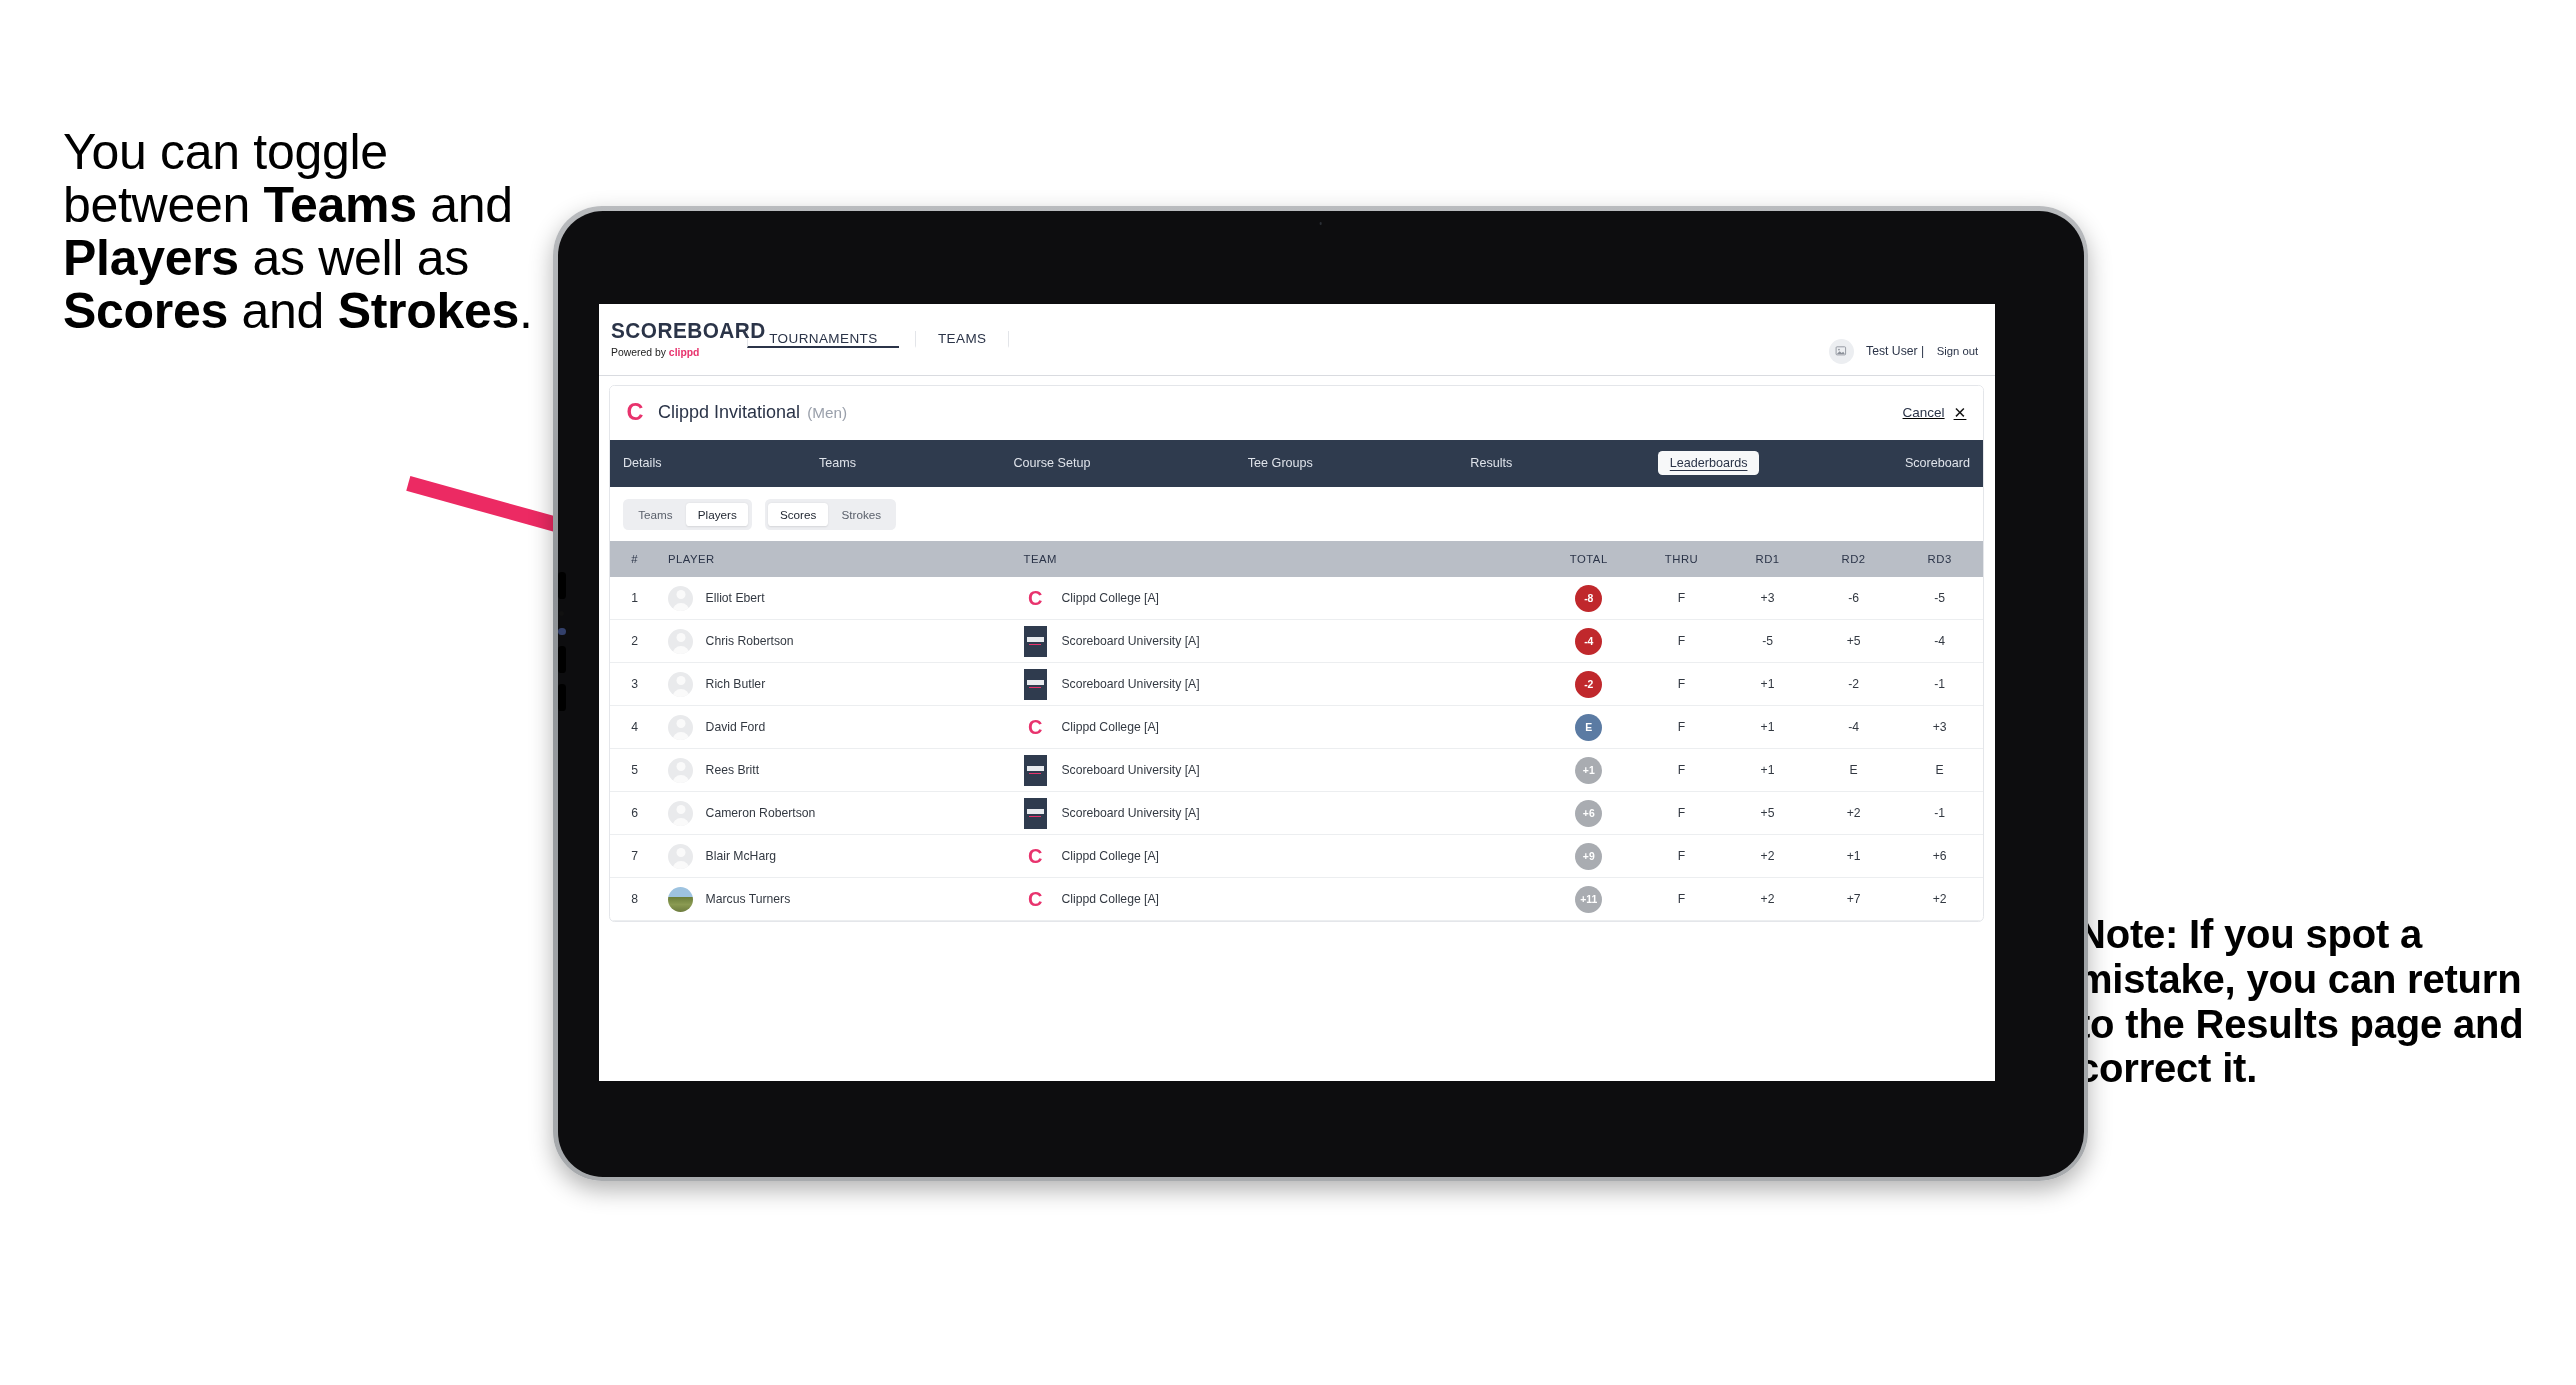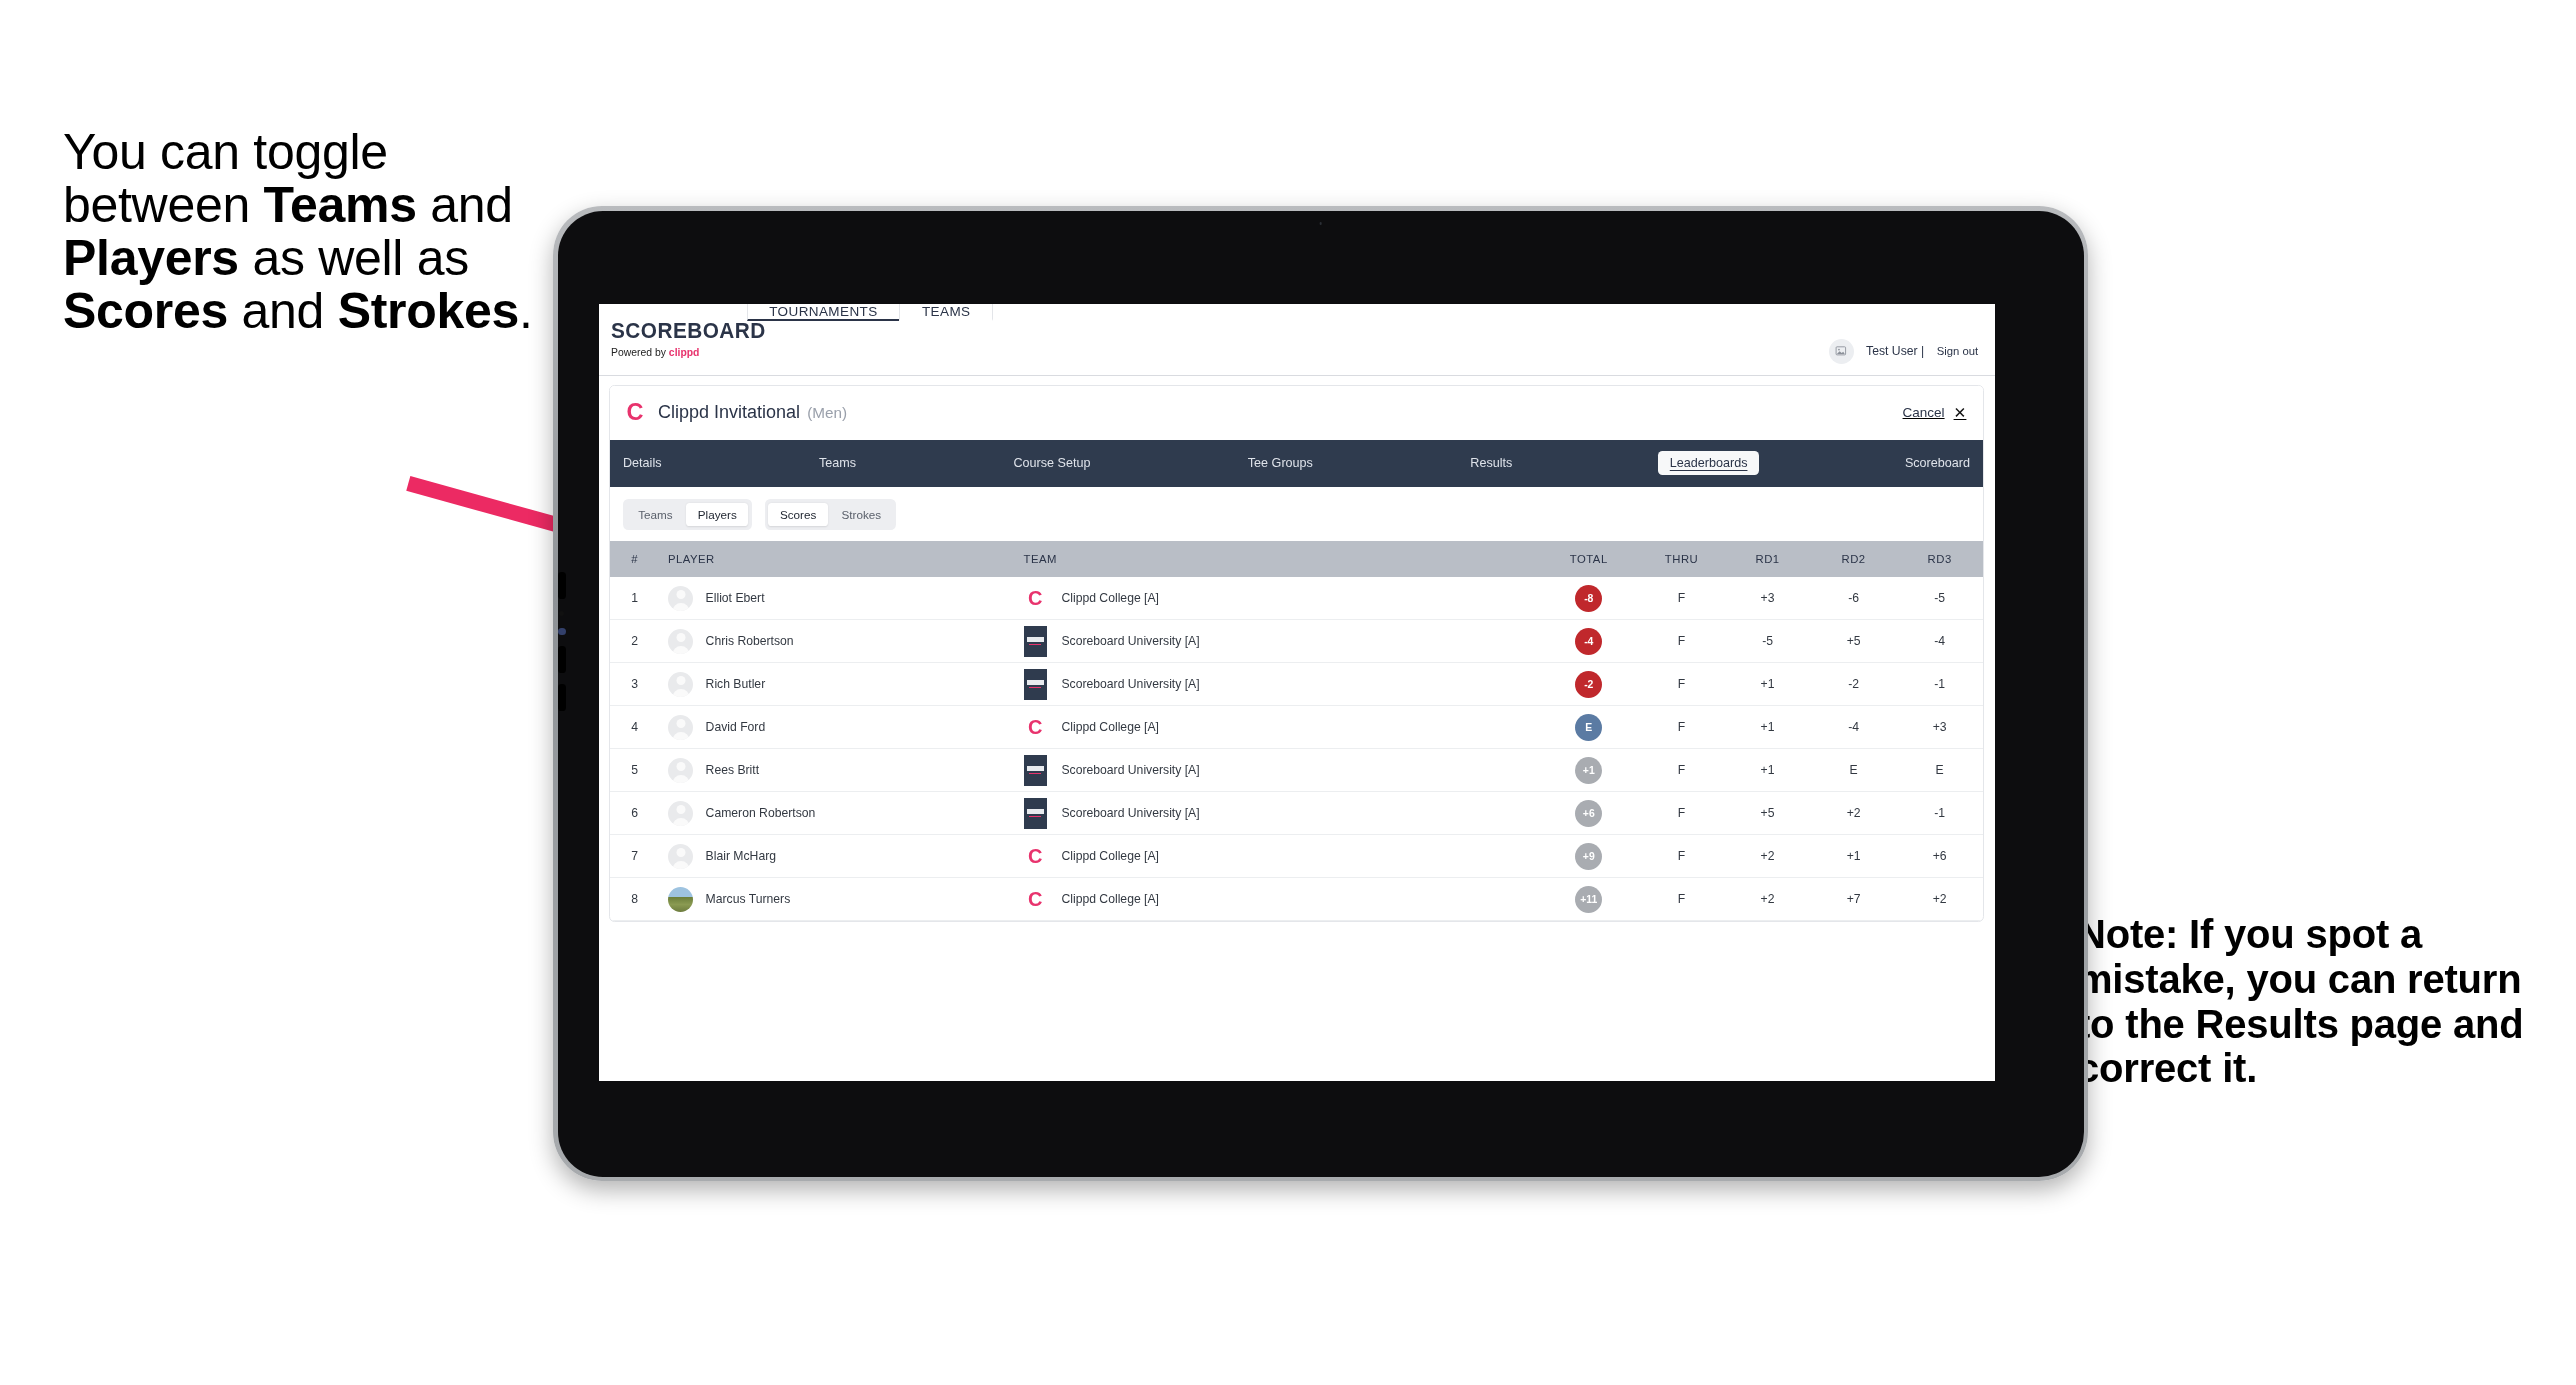--- a/index.html
+++ b/index.html
@@ -84,21 +84,21 @@
     width: 148px; display: flex; flex-direction: column;
     justify-content: center; padding-left: 12.6px;
   }
   .brand-name {
     font-family: "Liberation Sans Narrow","Liberation Sans", sans-serif;
     font-weight: 700; font-size: 22.6px; letter-spacing: 0.5px;
     color: #2b3448; line-height: 1; transform: scaleX(0.92); transform-origin: left center;
   }
   .brand-sub { font-size: 10.4px; color:#222; margin-top: 3.6px; white-space: nowrap; }
   .brand-sub .clippd { color:#e8336d; font-weight: 700; }
-  .topnav { display: flex; align-items: flex-start; }
+  .topnav { display: flex; align-items: center; gap: 16px; }
   .topnav-item {
     display: flex; align-items: center; padding: 0 21.7px;
     font-size: 13.5px; color: #2b3448; letter-spacing: 0.4px;
     border-bottom: 2.7px solid transparent;
     border-left: 0.9px solid #e3e5e9;
   }
   .topnav-item.active { border-bottom-color: #2b3448; font-weight: 400; }
   .topnav-item:last-child { border-right: 0.9px solid #e3e5e9; }
   .topbar-right {
     margin-left: auto; display: flex; align-items: center;

